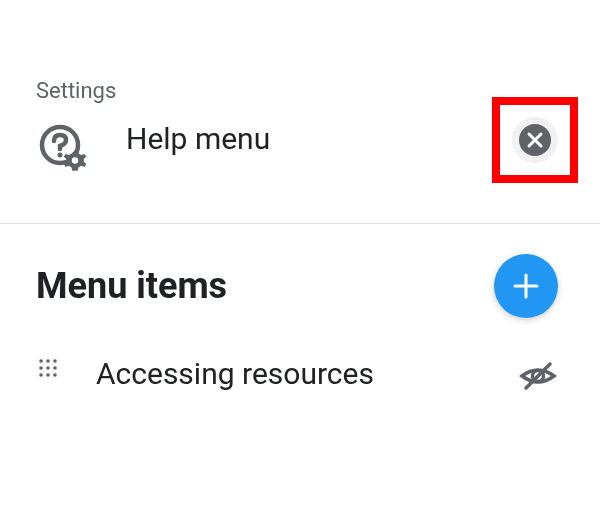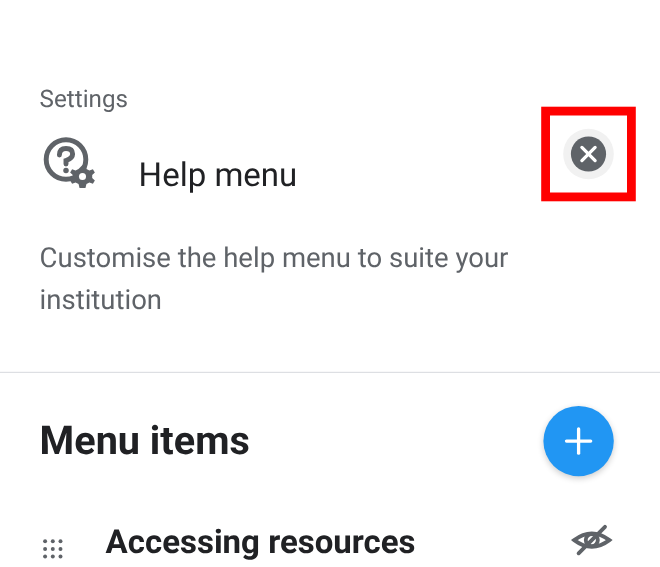--- a/index.html
+++ b/index.html
@@ -20,21 +20,21 @@
       margin-top: 36px;
     }
     .settings-label {
       color: #5f6368;
       font-size: 22px;
       font-weight: 400;
       padding: 42px 0 0 36px;
     }
     .header-row {
       display: flex;
-      align-items: flex-end;
+      align-items: flex-start;
       padding: 18px 36px 0 36px;
       position: relative;
     }
     .help-icon-wrapper {
       width: 56px;
       height: 56px;
       display: flex;
       align-items: center;
       justify-content: center;
       flex-shrink: 0;
@@ -105,23 +105,22 @@
       border-radius: 50%;
       background: #2196f3;
       display: flex;
       align-items: center;
       justify-content: center;
       cursor: pointer;
       box-shadow: 0 2px 6px rgba(0,0,0,0.2);
     }
     .item-row {
       display: flex;
-      align-items: flex-end;
+      align-items: flex-start;
       padding: 38px 42px 0 36px;
-      font-weight: bold;
     }
     .drag-handle {
       width: 24px;
       height: 24px;
       display: flex;
       align-items: center;
       justify-content: center;
       flex-shrink: 0;
       cursor: grab;
     }
@@ -166,21 +165,20 @@
         <div class="close-circle">
           <svg width="18" height="18" viewBox="0 0 18 18">
             <line x1="3" y1="3" x2="15" y2="15" stroke="#ffffff" stroke-width="3" stroke-linecap="round"></line>
             <line x1="15" y1="3" x2="3" y2="15" stroke="#ffffff" stroke-width="3" stroke-linecap="round"></line>
           </svg>
         </div>
       </div>
     </div>
   </div>
 
-  <div class="description">Customise the help menu to suite your institution</div>
 
   <hr class="divider">
 
   <div class="section-row">
     <div class="section-title">Menu items</div>
     <div class="add-button">
       <svg width="30" height="30" viewBox="0 0 30 30">
         <line x1="15" y1="4" x2="15" y2="26" stroke="#ffffff" stroke-width="3" stroke-linecap="round"></line>
         <line x1="4" y1="15" x2="26" y2="15" stroke="#ffffff" stroke-width="3" stroke-linecap="round"></line>
       </svg>

